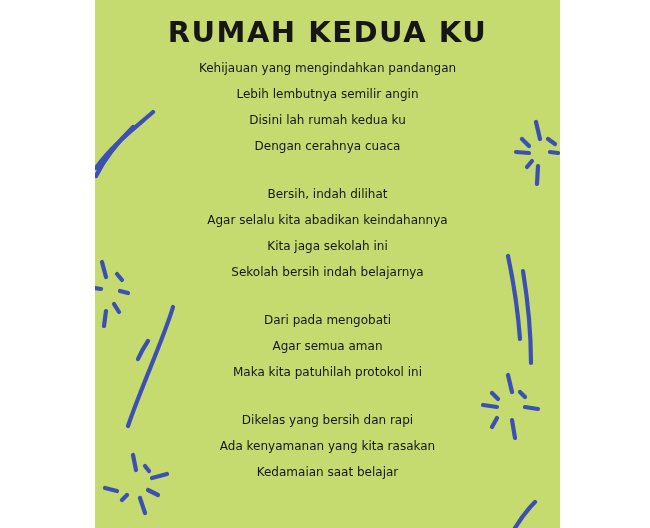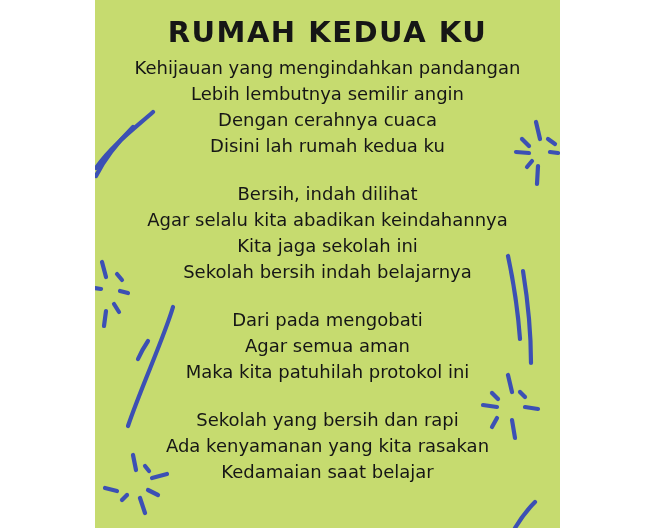--- a/index.html
+++ b/index.html
@@ -32,21 +32,21 @@
   .poem-title{
     font-size:29px;
     font-weight:700;
     letter-spacing:1.5px;
     line-height:40px;
     color:var(--text);
   }
   .stanza{margin-top:22px;}
   .stanza:first-of-type{margin-top:3px;}
   .poem-line{
-    font-size:18px;
+    font-size:12px;
     font-weight:500;
     line-height:26px;
     white-space:nowrap;
   }
   .doodles{
     position:absolute;
     inset:0;
     z-index:1;
     pointer-events:none;
   }
@@ -122,36 +122,36 @@
       <path d="M420,528 C426,518 433,509 440,502"></path>
     </g>
   </svg>
 
   <div class="poster-inner">
     <h1 class="poem-title">RUMAH KEDUA KU</h1>
 
     <div class="stanza">
       <div class="poem-line">Kehijauan yang mengindahkan pandangan</div>
       <div class="poem-line">Lebih lembutnya semilir angin</div>
+      <div class="poem-line">Disini lah rumah kedua ku</div>
       <div class="poem-line">Dengan cerahnya cuaca</div>
-      <div class="poem-line">Disini lah rumah kedua ku</div>
     </div>
 
     <div class="stanza">
       <div class="poem-line">Bersih, indah dilihat</div>
       <div class="poem-line">Agar selalu kita abadikan keindahannya</div>
       <div class="poem-line">Kita jaga sekolah ini</div>
       <div class="poem-line">Sekolah bersih indah belajarnya</div>
     </div>
 
     <div class="stanza">
       <div class="poem-line">Dari pada mengobati</div>
       <div class="poem-line">Agar semua aman</div>
       <div class="poem-line">Maka kita patuhilah protokol ini</div>
     </div>
 
     <div class="stanza">
-      <div class="poem-line">Sekolah yang bersih dan rapi</div>
+      <div class="poem-line">Dikelas yang bersih dan rapi</div>
       <div class="poem-line">Ada kenyamanan yang kita rasakan</div>
       <div class="poem-line">Kedamaian saat belajar</div>
     </div>
   </div>
 </div>
 
 </body></html>

